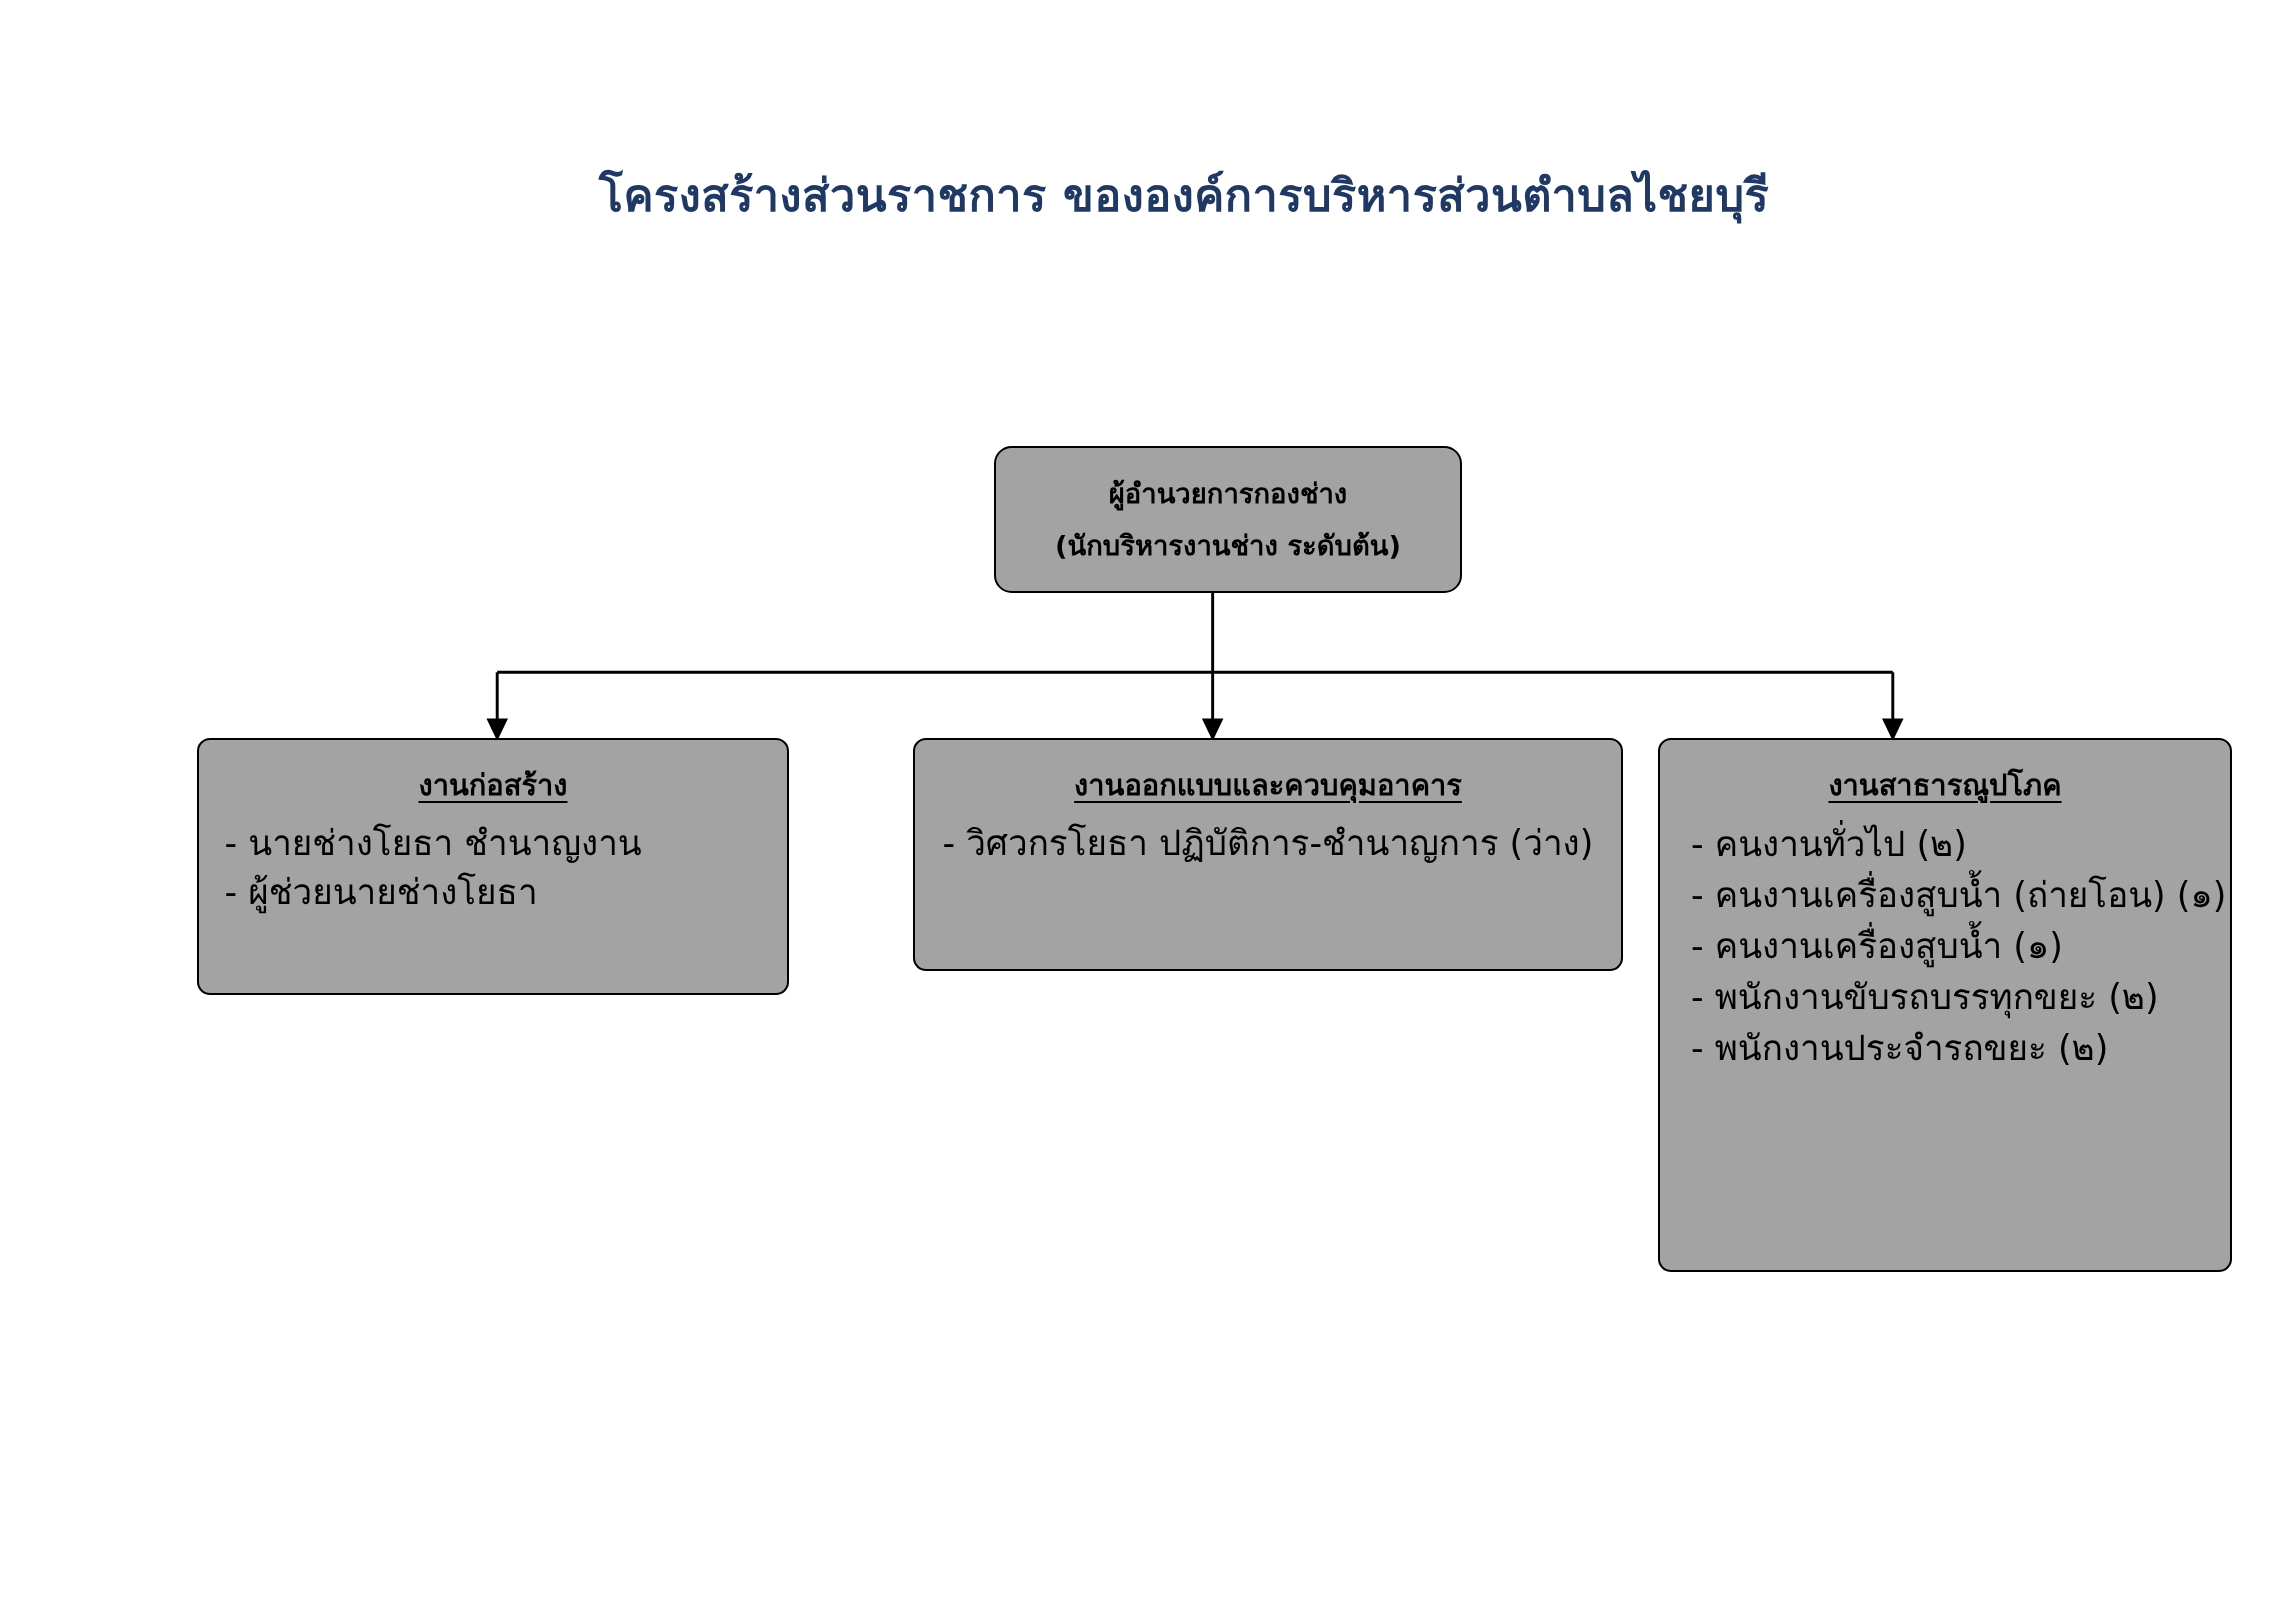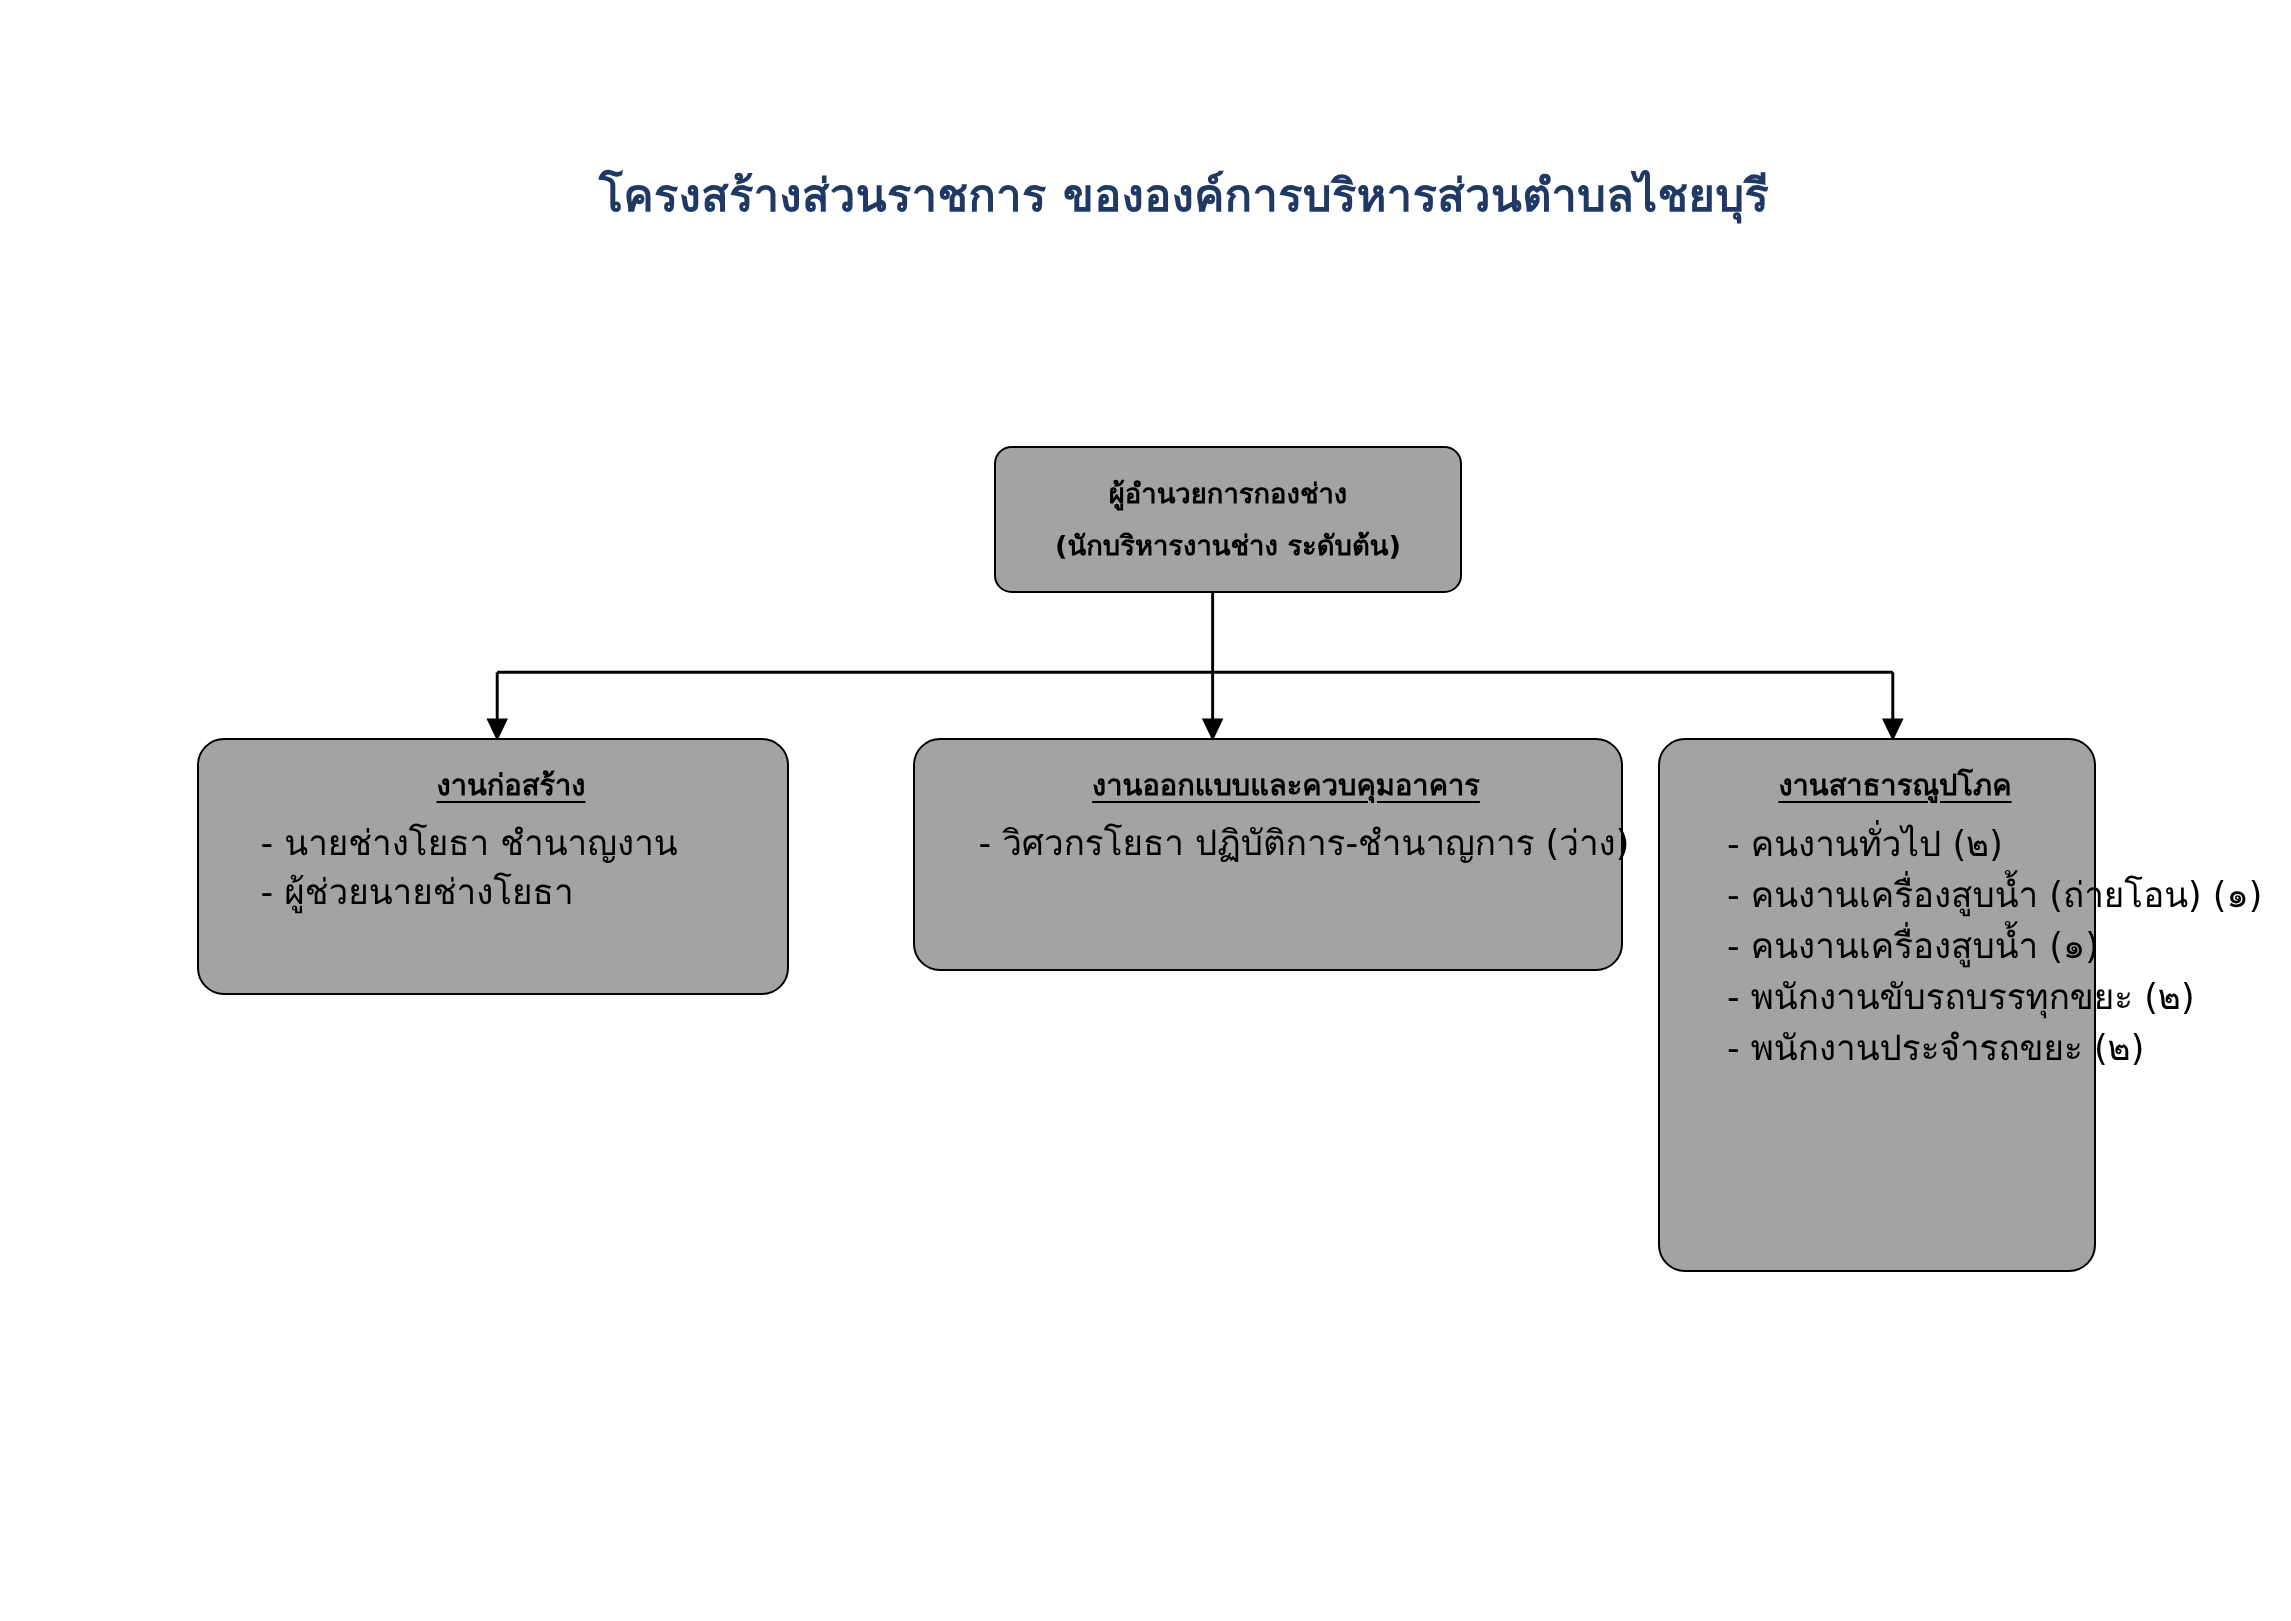--- a/index.html
+++ b/index.html
@@ -41,44 +41,43 @@
     display: flex;
     flex-direction: column;
     align-items: center;
     justify-content: center;
     gap: 9.8px;
     font-weight: bold;
     font-size: 27.4px;
     text-align: center;
   }
   .dept-box {
-    border-radius: 27px;
+    border-radius: 13px;
     padding-top: 21.6px;
-    padding-left: 36px;
   }
   .dept-title {
     text-align: center;
     font-weight: bold;
     font-size: 29px;
     text-decoration: underline;
     text-underline-offset: 5.9px;
     margin-bottom: 11.8px;
   }
   .dept-items {
     font-size: 35px;
   }
   .dept-item {
     line-height: 49px;
     white-space: nowrap;
   }
   #dept-0 { left: 197px;  top: 738px; width: 592px; height: 257px; }
   #dept-0 .dept-items { margin-left: 25.5px; }
   #dept-1 { left: 913px;  top: 738px; width: 710px; height: 233px; }
   #dept-1 .dept-items { margin-left: 27.4px; }
-  #dept-2 { left: 1658px; top: 738px; width: 438px; height: 534px; }
+  #dept-2 { left: 1658px; top: 738px; width: 574px; height: 534px; }
   #dept-2 .dept-items { margin-left: 31px; }
   #dept-2 .dept-item { line-height: 51px; }
   svg.connectors {
     position: absolute;
     left: 0;
     top: 0;
     pointer-events: none;
   }
 </style>
 </head>

